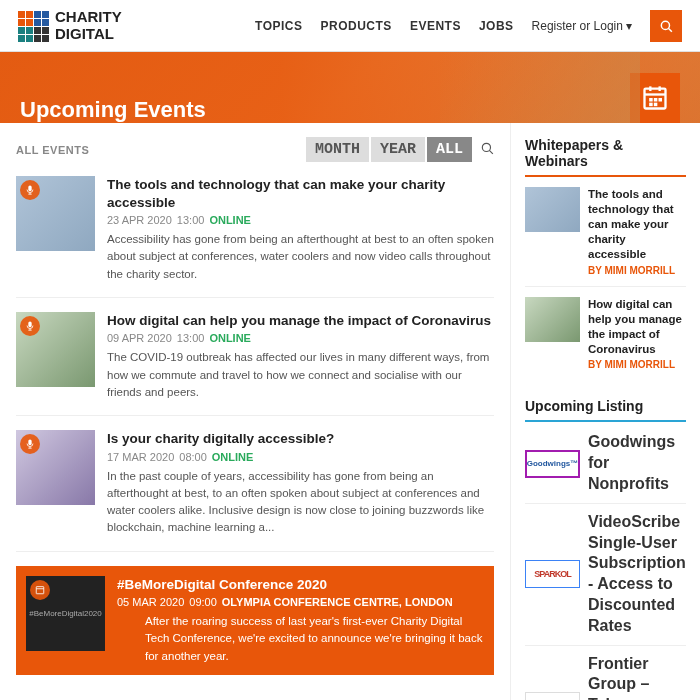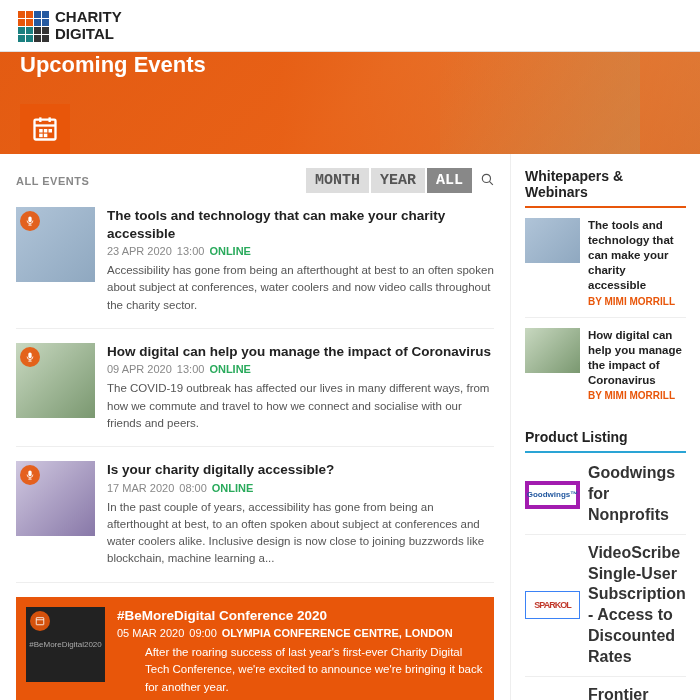--- a/index.html
+++ b/index.html
@@ -11,21 +11,21 @@
     .logo-grid { display: grid; grid-template-columns: repeat(4,7px); grid-template-rows: repeat(4,7px); gap: 1px; }
     .logo-cell { width: 7px; height: 7px; }
     .logo-text { font-size: 15px; font-weight: 900; color: #222; line-height: 1.1; }
     .logo-text span { display: block; }
     .nav { display: flex; align-items: center; gap: 18px; }
     .nav-item { font-size: 12px; font-weight: 700; color: #333; text-transform: uppercase; letter-spacing: 0.5px; cursor: pointer; }
     .nav-login { font-size: 12px; color: #333; cursor: pointer; display: flex; align-items: center; gap: 3px; }
     .nav-search-btn { background: #e8560a; color: #fff; border: none; width: 32px; height: 32px; display: flex; align-items: center; justify-content: center; cursor: pointer; font-size: 14px; }
 
     
-    .hero { background: linear-gradient(to right, rgba(232,86,10,0.85) 40%, rgba(232,86,10,0.4)), linear-gradient(135deg, #c97a40 0%, #e8a060 50%, #d4884a 100%); height: 102px; display: flex; align-items: flex-start; justify-content: space-between; padding: 0 20px; position: relative; overflow: hidden; flex-direction: column; }
+    .hero { background: linear-gradient(to right, rgba(232,86,10,0.85) 40%, rgba(232,86,10,0.4)), linear-gradient(135deg, #c97a40 0%, #e8a060 50%, #d4884a 100%); height: 71px; display: flex; align-items: flex-end; justify-content: space-between; padding: 0 20px; position: relative; overflow: hidden; }
     .hero-title { color: #fff; font-size: 22px; font-weight: 700; }
     .hero-icon { background: #e8560a; width: 50px; height: 50px; display: flex; align-items: center; justify-content: center; }
     .hero-icon svg { fill: #fff; }
     .hero-bg { position: absolute; right: 60px; top: 0; bottom: 0; width: 200px; background: linear-gradient(120deg, transparent, rgba(200,140,80,0.5)); }
 
     
     .main { display: flex; gap: 0; background: #fff; }
 
     
     .content { flex: 1; padding: 14px 16px; }
@@ -70,21 +70,21 @@
 
     
     .thumb-1 { background: linear-gradient(135deg, #b0c4d8, #8fa8c0); }
     .thumb-2 { background: linear-gradient(135deg, #c8d8c0, #7a9870); }
     .thumb-3 { background: linear-gradient(135deg, #d0c8e0, #8878a8); }
     .thumb-featured { background: #222; }
 
     .sidebar-thumb-1 { background: linear-gradient(135deg, #b0c4d8, #8fa8c0); }
     .sidebar-thumb-2 { background: linear-gradient(135deg, #c8d8c0, #7a9870); }
 
-    .goodwings-logo { background: #fff; border: 4px solid #a21caf; }
+    .goodwings-logo { background: #fff; border: 2px solid #a21caf; }
     .sparkol-logo { background: #fff; border: 1px solid #3b82f6; font-size: 10px; font-weight: 900; color: #c0392b; letter-spacing: -1px; }
     .frontier-logo { background: #fff; border: 1px solid #ddd; }
   </style>
 </head>
 <body>
 
 <div class="header">
   <div class="logo">
     <div class="logo-grid">
 
@@ -103,20 +103,36 @@
       <div class="logo-cell" style="background:#1a8080;"></div>
       <div class="logo-cell" style="background:#1a8080;"></div>
       <div class="logo-cell" style="background:#333;"></div>
       <div class="logo-cell" style="background:#333;"></div>
     </div>
     <div class="logo-text">
       <span>CHARITY</span>
       <span>DIGITAL</span>
     </div>
   </div>
+  <div class="nav">
+    <span class="nav-item">TOPICS</span>
+    <span class="nav-item">PRODUCTS</span>
+    <span class="nav-item">EVENTS</span>
+    <span class="nav-item">JOBS</span>
+    <span class="nav-login">
+      <span>Register or Login</span>
+      <span>▾</span>
+    </span>
+    <button class="nav-search-btn">
+      <svg width="14" height="14" viewBox="0 0 24 24">
+          <circle cx="11" cy="11" r="7" stroke="#fff" stroke-width="2.5" fill="none"></circle>
+          <line x1="16" y1="16" x2="22" y2="22" stroke="#fff" stroke-width="2.5"></line>
+        </svg>
+    </button>
+  </div>
 </div>
 
 <div class="hero">
   <div class="hero-bg"></div>
   <h1 class="hero-title">Upcoming Events</h1>
   <div class="hero-icon">
     <svg width="28" height="28" viewBox="0 0 24 24">
       <rect x="3" y="4" width="18" height="17" rx="1" stroke="#fff" stroke-width="2" fill="none"></rect>
       <line x1="3" y1="9" x2="21" y2="9" stroke="#fff" stroke-width="2"></line>
       <line x1="8" y1="2" x2="8" y2="6" stroke="#fff" stroke-width="2"></line>
@@ -248,21 +264,21 @@
       <div class="sidebar-card">
         <div class="sidebar-thumb sidebar-thumb-2"></div>
         <div class="sidebar-card-body">
           <div class="sidebar-card-title">How digital can help you manage the impact of Coronavirus</div>
           <div class="sidebar-card-author">BY MIMI MORRILL</div>
         </div>
       </div>
     </div>
 
     <div class="sidebar-section">
-      <div class="product-listing-title">Product Listing</div>
+      <div class="product-listing-title">Upcoming Listing</div>
 
       <div class="product-item">
         <div class="product-logo goodwings-logo">
           <span style="font-size:8px; color:#2459a0; font-weight:700;">Goodwings™</span>
         </div>
         <div class="product-name">Goodwings for Nonprofits</div>
       </div>
 
       <div class="product-item">
         <div class="product-logo sparkol-logo">

